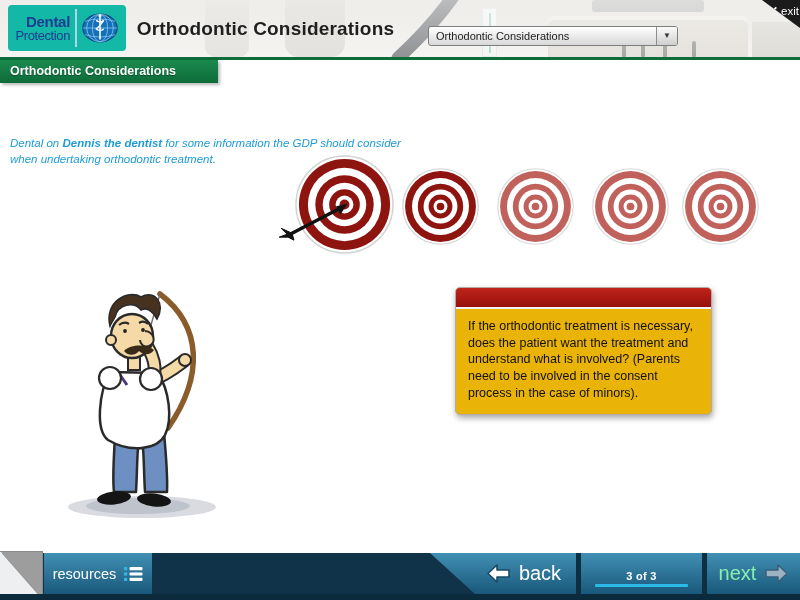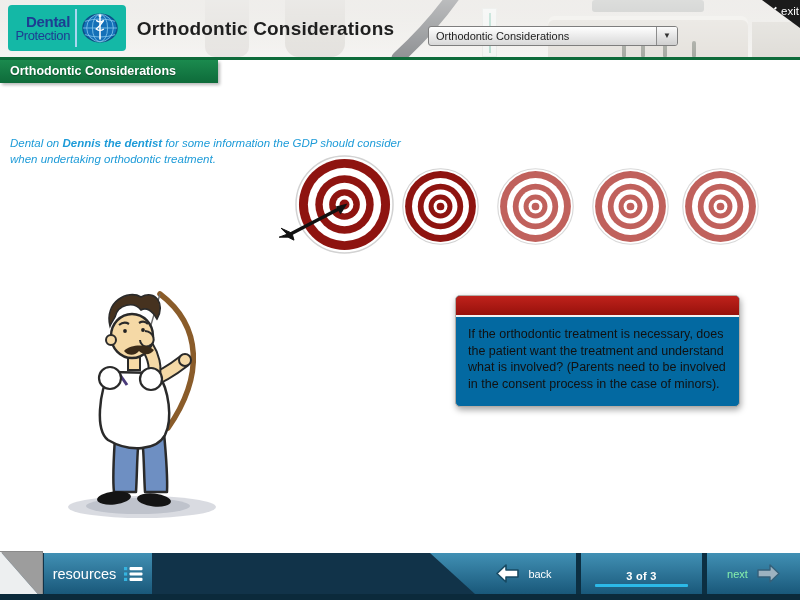--- a/index.html
+++ b/index.html
@@ -75,23 +75,23 @@
   .instruction b { font-weight:bold; }
 
   
   .target { position:absolute; }
   .target svg { overflow:visible; display:block; }
   .t-active  .ring { fill:var(--target-active,#8e1410); }
   .t-faded   .ring { fill:var(--target-inactive,#c0615c); }
 
   
   .callout {
-    position:absolute; left:455px; top:287px; width:285px;
-    background:#0369a1; border:1px solid #b3aca6; border-radius:5px;
-    box-shadow:1px 3px 6px rgba(0,0,0,.35); overflow:hidden;margin-top:8px;
+    position:absolute; left:455px; top:287px; width:257px;
+    background:#eab308; border:1px solid #b3aca6; border-radius:5px;
+    box-shadow:1px 3px 6px rgba(0,0,0,.35); overflow:hidden;
   }
   .callout-header { height:21px; background:linear-gradient(180deg,#bf221b,var(--callout-red,#97110c)); border-bottom:2px solid #f2f2f2; }
   .callout-body { padding:9px 11px 13px 12px; font-size:12.5px; color:#111; line-height:1.33; }
 
   
   .dennis { position:absolute; left:48px; top:280px; width:184px; height:244px; cursor:pointer; }
 
   
   .footer { position:absolute; left:0; top:553px; width:800px; height:47px; background:var(--footer-navy,#113349); }
   .footer:after { content:""; position:absolute; left:0; top:41px; width:800px; height:6px; background:#0b2a3b; }
@@ -101,21 +101,21 @@
     clip-path:polygon(0 0,100% 0,100% 100%,45px 100%);
   }
   .f-sep { position:absolute; top:0; width:5px; height:41px; background:#0c2f42; }
   .f-btn {
     position:absolute; top:0; height:41px; display:flex; align-items:center; justify-content:center;
     gap:8px; color:#fff; cursor:pointer;
     background:linear-gradient(180deg,var(--btn-top,#4190b4),var(--btn-bottom,#19587a));
   }
   .f-trans { background:none; }
   .f-label { font-size:14.5px; }
-  .nav-label { font-size:11px; }
+  .nav-label { font-size:20px; }
   .next-btn { color:#86efac; }
   .page-box { position:absolute; left:581px; top:0; width:121px; height:41px; }
   .page-count { text-align:center; font-size:11px; font-weight:bold; color:#fff; padding-top:17px; letter-spacing:.3px; }
   .progress-line { position:absolute; left:14px; right:14px; bottom:7px; height:3px; background:var(--progress-cyan,#2cb9e8); border-radius:1px; }
   .corner-fold { position:absolute; left:0; top:-2px; width:43px; height:49px; }
 </style>
 </head>
 <body>
 
 <div class="stage">

